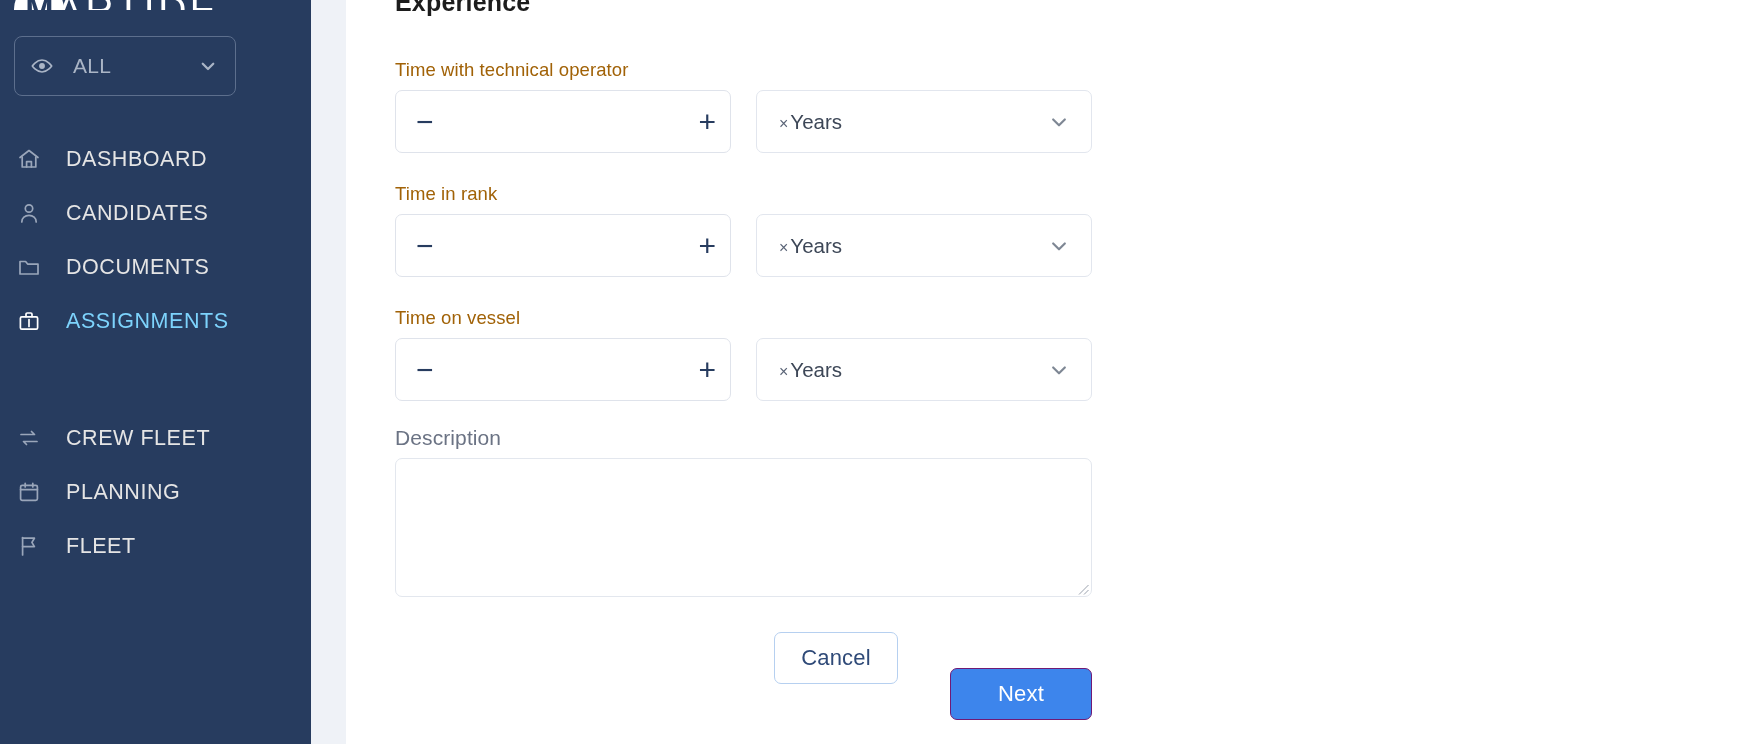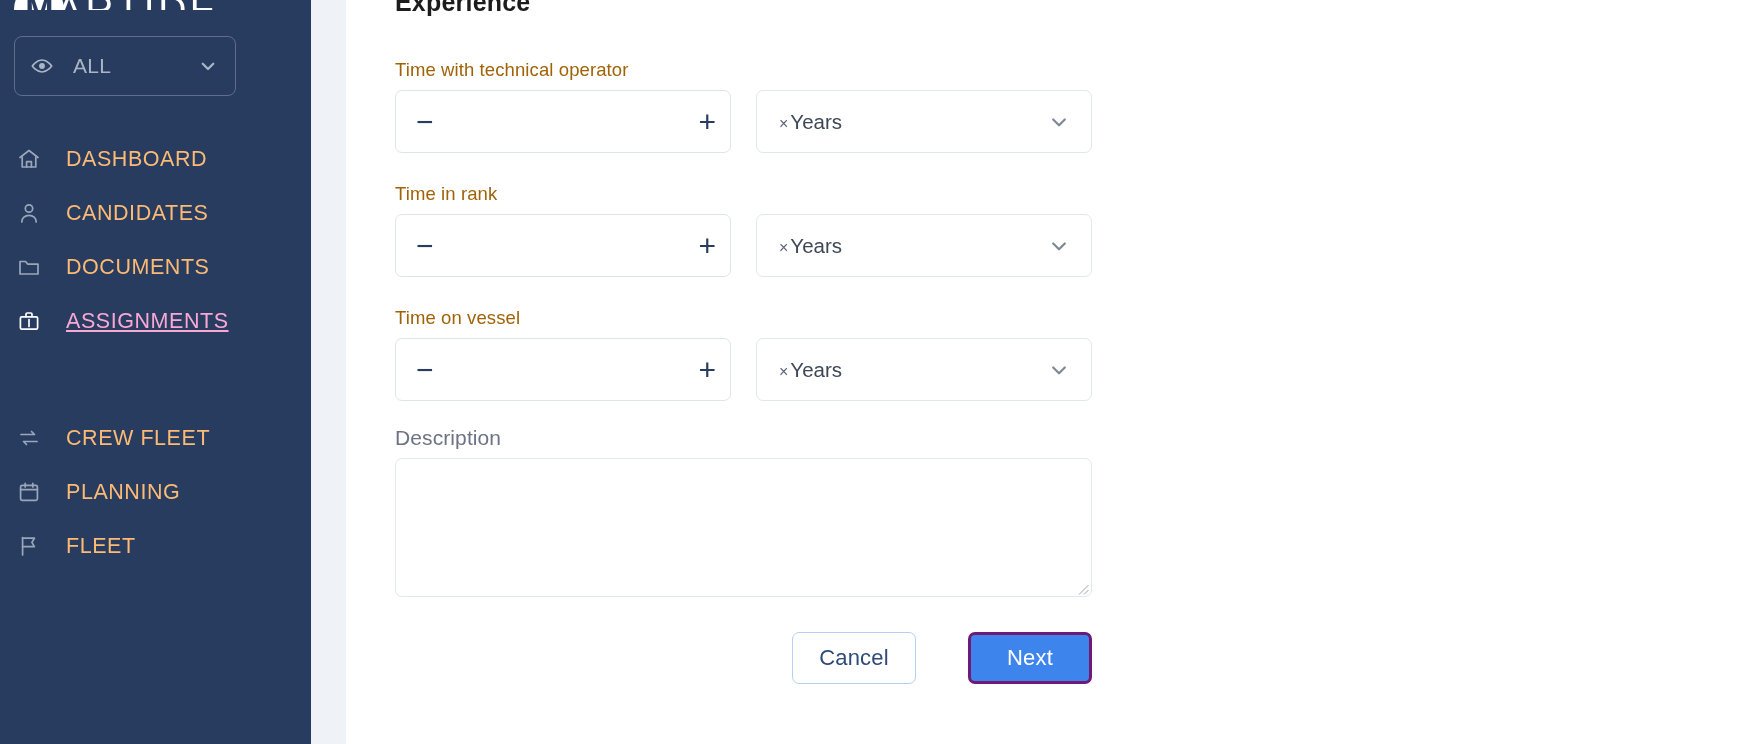--- a/index.html
+++ b/index.html
@@ -109,24 +109,24 @@
   }
   .nav-item .nav-ico {
     width: 26px; height: 26px;
     flex-shrink: 0;
     display: flex; align-items: center; justify-content: center;
   }
   .nav-item .nav-label {
     margin-left: 24px;
     font-size: 21.5px;
     letter-spacing: .55px;
-    color: #fdba74;
+    color: #e5e5e5;
     white-space: nowrap;
   }
-  .nav-item.active .nav-label { color: #f9a8d4; text-decoration: underline; }
+  .nav-item.active .nav-label { color: #7dd3fc; }
   .nav-item.active .nav-ico svg { stroke: #ffffff; }
   .nav-gap { height: 63px; }
 
   
   #strip {
     width: 35px;
     min-width: 35px;
     height: 744px;
     background: #eff2f7;
     flex-shrink: 0;
@@ -283,24 +283,25 @@
     align-items: center;
     justify-content: center;
   }
   .btn-cancel {
     width: 124px;
     background: #ffffff;
     border: 1px solid #b6d0f0;
     color: #2f4a78;
   }
   .btn-next {
-    width: 124px;
+    width: 142px;
     background: #3d85ec;
-    border: 3px solid #701a75;
+    border: 1px solid #701a75;
     color: #ffffff;
+    margin-top: 36px;
   }
 </style>
 </head>
 <body>
 
 <aside id="sidebar">
   <div id="sidebar-inner">
 
     <div class="logo-wrap">
       <div class="logo-row">

